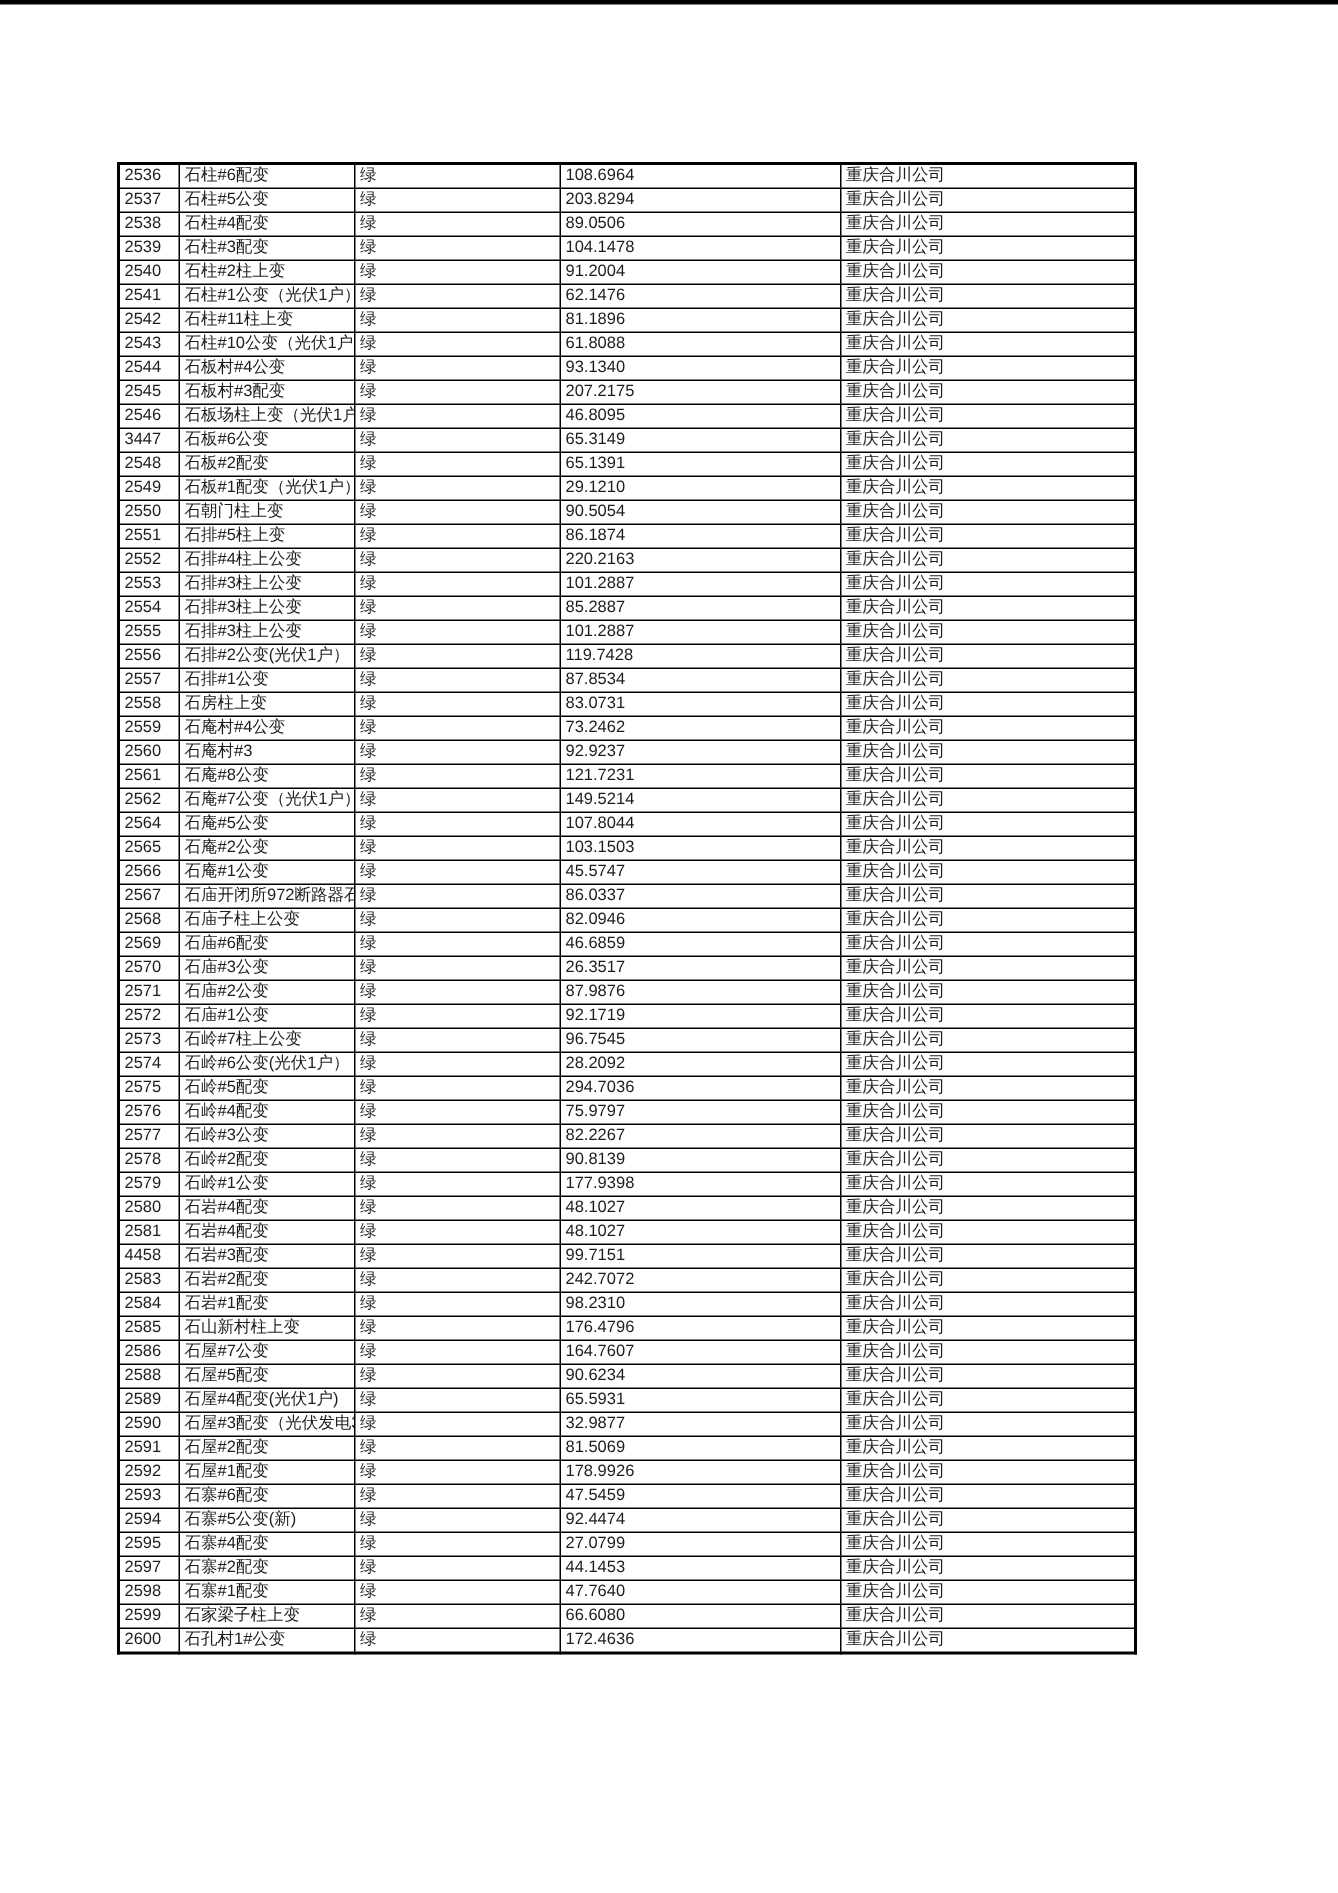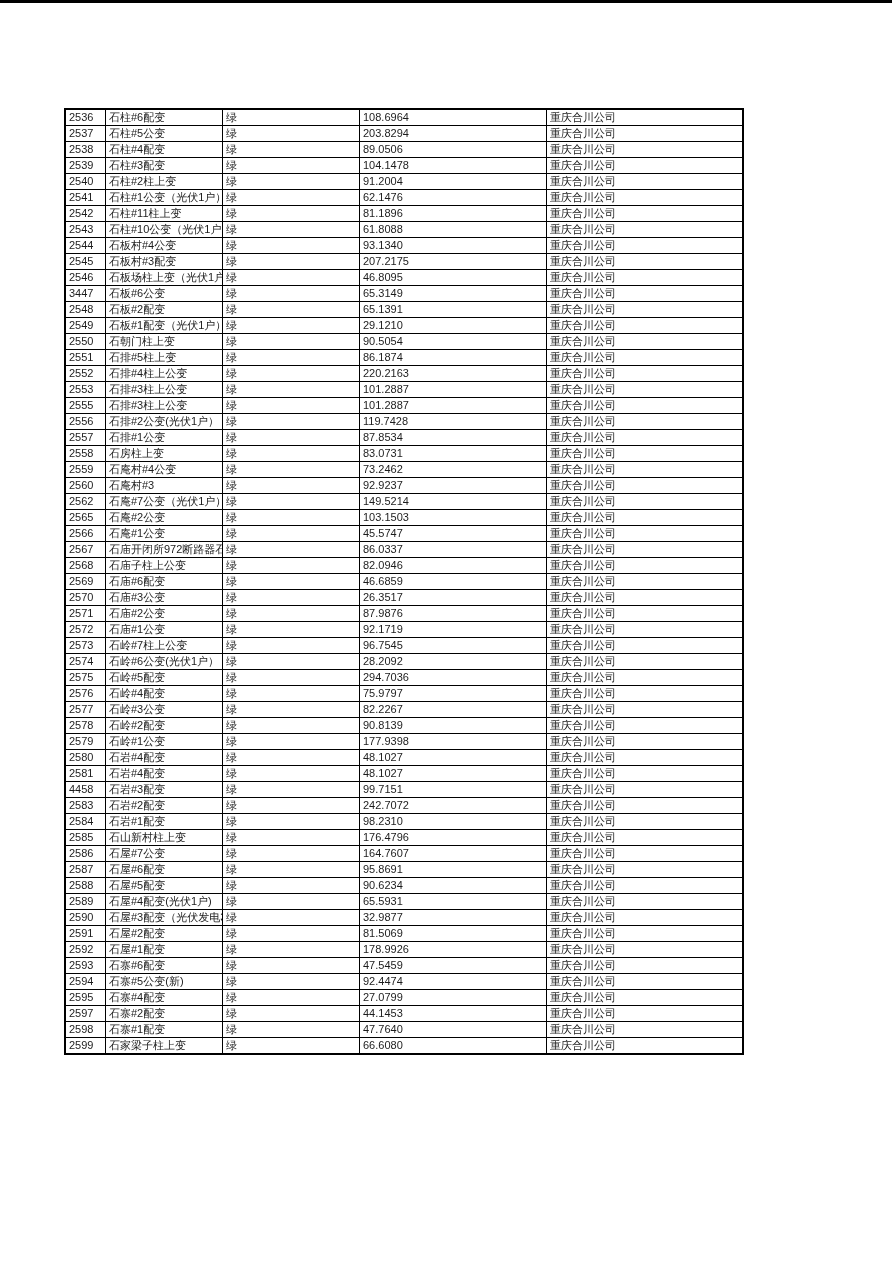--- a/index.html
+++ b/index.html
@@ -9,21 +9,21 @@
     position:relative;
     font-family:"Liberation Sans", sans-serif;
     overflow:hidden;
   }
   .top-edge-bar {
     position:absolute; left:0; top:0;
     width:892px; height:3px;
     background:#000000;
   }
   table.sheet-table {
-    position:absolute; left:64px; top:108px;
+    position:absolute; left:78px; top:108px;
     width:647px;
     border-collapse:collapse;
     table-layout:fixed;
     border:2px solid #000000;
   }
   table.sheet-table td {
     border:1px solid #000000;
     height:15px;
     font-size:11px;
     line-height:15px;
@@ -166,20 +166,27 @@
         <td class="c4">重庆合川公司</td>
       </tr>
       <tr>
         <td class="c0">2553</td>
         <td class="c1">石排#3柱上公变</td>
         <td class="c2">绿</td>
         <td class="c3">101.2887</td>
         <td class="c4">重庆合川公司</td>
       </tr>
       <tr>
+        <td class="c0">2554</td>
+        <td class="c1">石排#3柱上公变</td>
+        <td class="c2">绿</td>
+        <td class="c3">85.2887</td>
+        <td class="c4">重庆合川公司</td>
+      </tr>
+      <tr>
         <td class="c0">2555</td>
         <td class="c1">石排#3柱上公变</td>
         <td class="c2">绿</td>
         <td class="c3">101.2887</td>
         <td class="c4">重庆合川公司</td>
       </tr>
       <tr>
         <td class="c0">2556</td>
         <td class="c1">石排#2公变(光伏1户）</td>
         <td class="c2">绿</td>
@@ -208,27 +215,41 @@
         <td class="c4">重庆合川公司</td>
       </tr>
       <tr>
         <td class="c0">2560</td>
         <td class="c1">石庵村#3</td>
         <td class="c2">绿</td>
         <td class="c3">92.9237</td>
         <td class="c4">重庆合川公司</td>
       </tr>
       <tr>
+        <td class="c0">2561</td>
+        <td class="c1">石庵#8公变</td>
+        <td class="c2">绿</td>
+        <td class="c3">121.7231</td>
+        <td class="c4">重庆合川公司</td>
+      </tr>
+      <tr>
         <td class="c0">2562</td>
         <td class="c1">石庵#7公变（光伏1户）</td>
         <td class="c2">绿</td>
         <td class="c3">149.5214</td>
         <td class="c4">重庆合川公司</td>
       </tr>
       <tr>
+        <td class="c0">2564</td>
+        <td class="c1">石庵#5公变</td>
+        <td class="c2">绿</td>
+        <td class="c3">107.8044</td>
+        <td class="c4">重庆合川公司</td>
+      </tr>
+      <tr>
         <td class="c0">2565</td>
         <td class="c1">石庵#2公变</td>
         <td class="c2">绿</td>
         <td class="c3">103.1503</td>
         <td class="c4">重庆合川公司</td>
       </tr>
       <tr>
         <td class="c0">2566</td>
         <td class="c1">石庵#1公变</td>
         <td class="c2">绿</td>
@@ -369,27 +390,20 @@
         <td class="c4">重庆合川公司</td>
       </tr>
       <tr>
         <td class="c0">2586</td>
         <td class="c1">石屋#7公变</td>
         <td class="c2">绿</td>
         <td class="c3">164.7607</td>
         <td class="c4">重庆合川公司</td>
       </tr>
       <tr>
-        <td class="c0">2587</td>
-        <td class="c1">石屋#6配变</td>
-        <td class="c2">绿</td>
-        <td class="c3">95.8691</td>
-        <td class="c4">重庆合川公司</td>
-      </tr>
-      <tr>
         <td class="c0">2588</td>
         <td class="c1">石屋#5配变</td>
         <td class="c2">绿</td>
         <td class="c3">90.6234</td>
         <td class="c4">重庆合川公司</td>
       </tr>
       <tr>
         <td class="c0">2589</td>
         <td class="c1">石屋#4配变(光伏1户)</td>
         <td class="c2">绿</td>
@@ -450,16 +464,23 @@
         <td class="c1">石寨#1配变</td>
         <td class="c2">绿</td>
         <td class="c3">47.7640</td>
         <td class="c4">重庆合川公司</td>
       </tr>
       <tr>
         <td class="c0">2599</td>
         <td class="c1">石家梁子柱上变</td>
         <td class="c2">绿</td>
         <td class="c3">66.6080</td>
+        <td class="c4">重庆合川公司</td>
+      </tr>
+      <tr>
+        <td class="c0">2600</td>
+        <td class="c1">石孔村1#公变</td>
+        <td class="c2">绿</td>
+        <td class="c3">172.4636</td>
         <td class="c4">重庆合川公司</td>
       </tr>
     </tbody>
 </table>
 
 </body></html>

